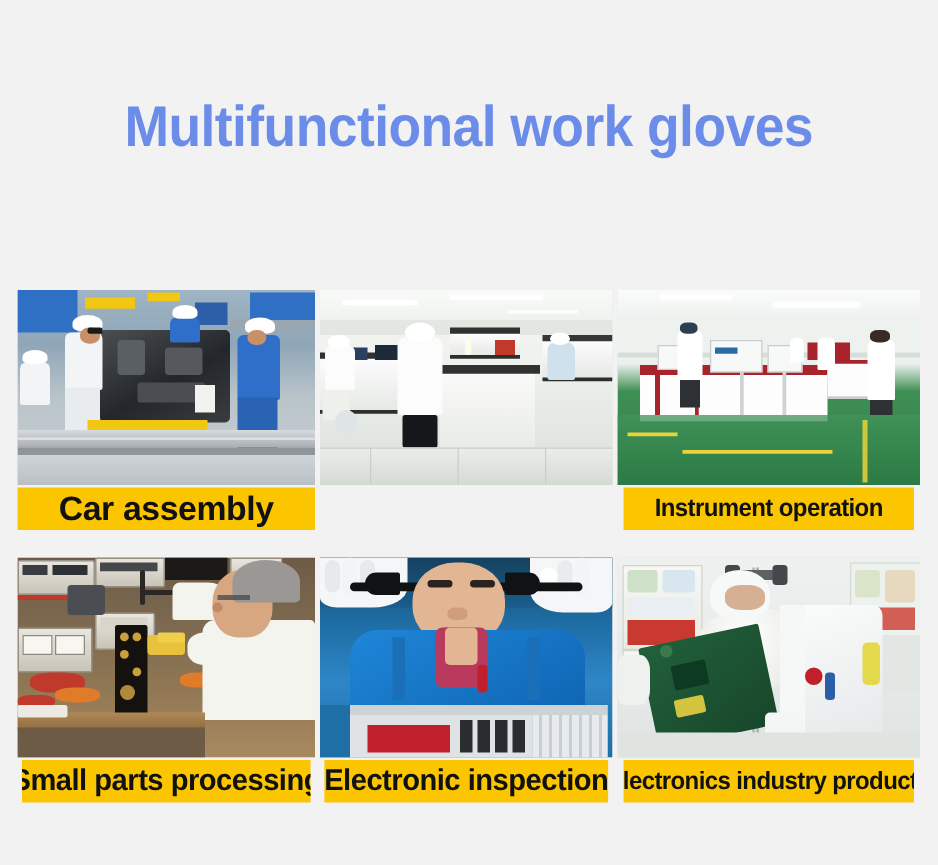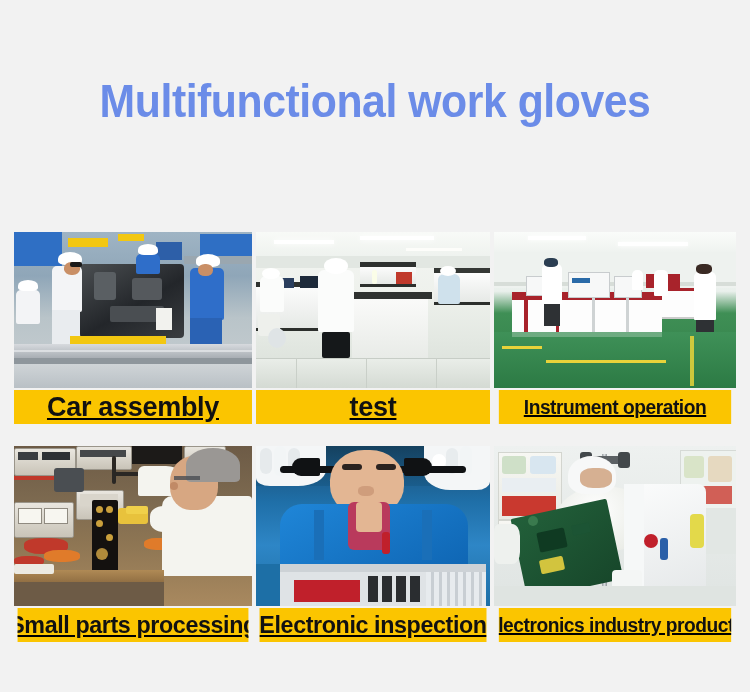--- a/index.html
+++ b/index.html
@@ -22,21 +22,21 @@
     font-weight:bold;
     letter-spacing:-0.5px;
     font-family:"Liberation Sans","DejaVu Sans",sans-serif;
     transform:scaleX(0.93);
     transform-origin:center;
     white-space:nowrap;
   }
 
   
   .grid{position:absolute;left:14px;top:232px;width:722px;}
-  .row{display:flex;width:722px;text-decoration:underline;}
+  .row{display:flex;width:722px;}
   .row + .row{margin-top:22px;}
   .cell{position:relative;}
   .cell + .cell{margin-left:4px;}
   .cell.c1{width:238px;}
   .cell.c2{width:234px;}
   .cell.c3{width:242px;}
 
   .photo{
     position:relative;
     width:100%;height:156px;
@@ -224,21 +224,20 @@
             <div class="o wcoat" style="left:182px;top:42px;width:22px;height:30px;background:#cfe1ec;"></div>
             <div class="o hood" style="left:184px;top:34px;width:16px;height:10px;"></div>
             <div class="o" style="left:0;top:126px;width:234px;height:30px;background:linear-gradient(#eaeee9,#d4dad3);"></div>
             <div class="o" style="left:0;top:126px;width:234px;height:1px;background:#c7cdc6;"></div>
             <div class="o" style="left:40px;top:126px;width:1px;height:30px;background:#c9cfc8;"></div>
             <div class="o" style="left:110px;top:126px;width:1px;height:30px;background:#c9cfc8;"></div>
             <div class="o" style="left:180px;top:126px;width:1px;height:30px;background:#c9cfc8;"></div>
             <div class="o" style="left:12px;top:96px;width:18px;height:20px;background:#dfe4e6;border-radius:50%;"></div>
           </div>
         </div>
-        <div class="label sz-lg" style="background: rgb(251, 197, 0); color: rgb(17, 17, 17);">test</div>
       </div>
 
       <div class="cell c3">
         <div class="photo">
           <div class="sc inst">
             <div class="o" style="left:0;top:0;width:242px;height:22px;background:linear-gradient(#fafcfa,#eef2ef);"></div>
             <div class="o" style="left:34px;top:4px;width:58px;height:4px;background:#fff;box-shadow:0 0 5px #fff;"></div>
             <div class="o" style="left:124px;top:10px;width:70px;height:4px;background:#fff;box-shadow:0 0 5px #fff;"></div>
             <div class="o" style="left:0;top:20px;width:242px;height:36px;background:#eef2ef;"></div>
             <div class="o" style="left:0;top:50px;width:242px;height:4px;background:#d7ddd8;"></div>

